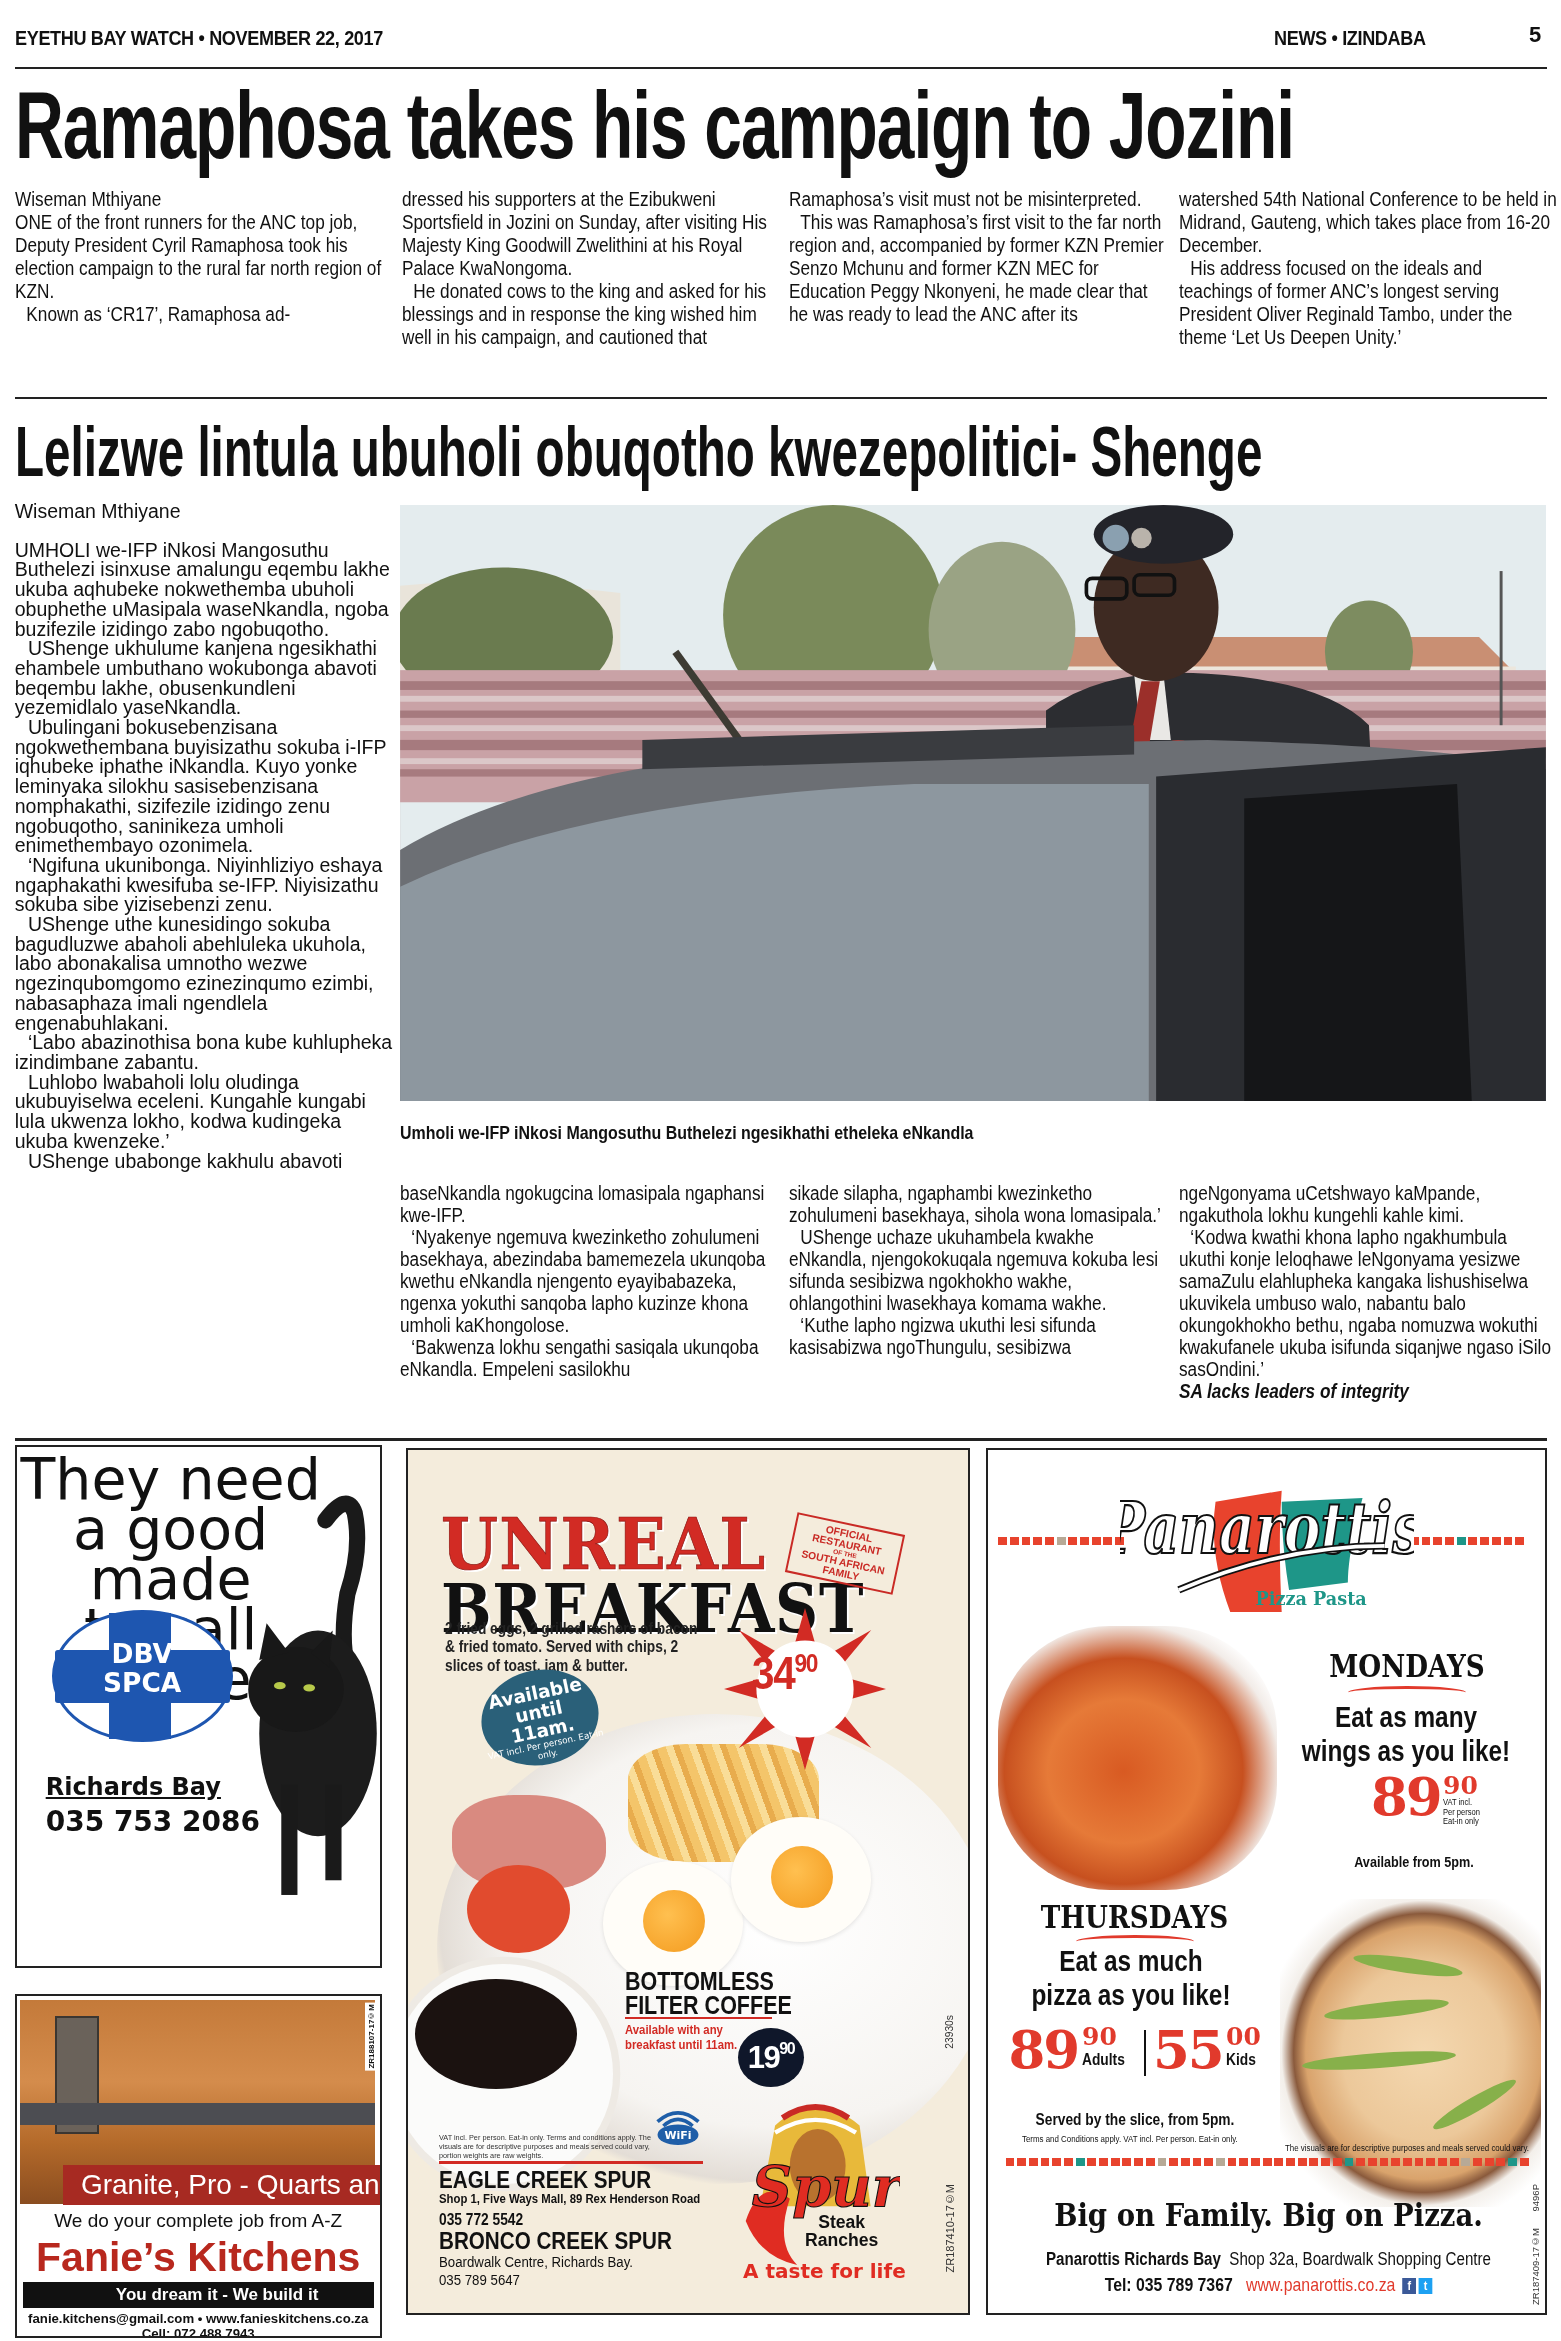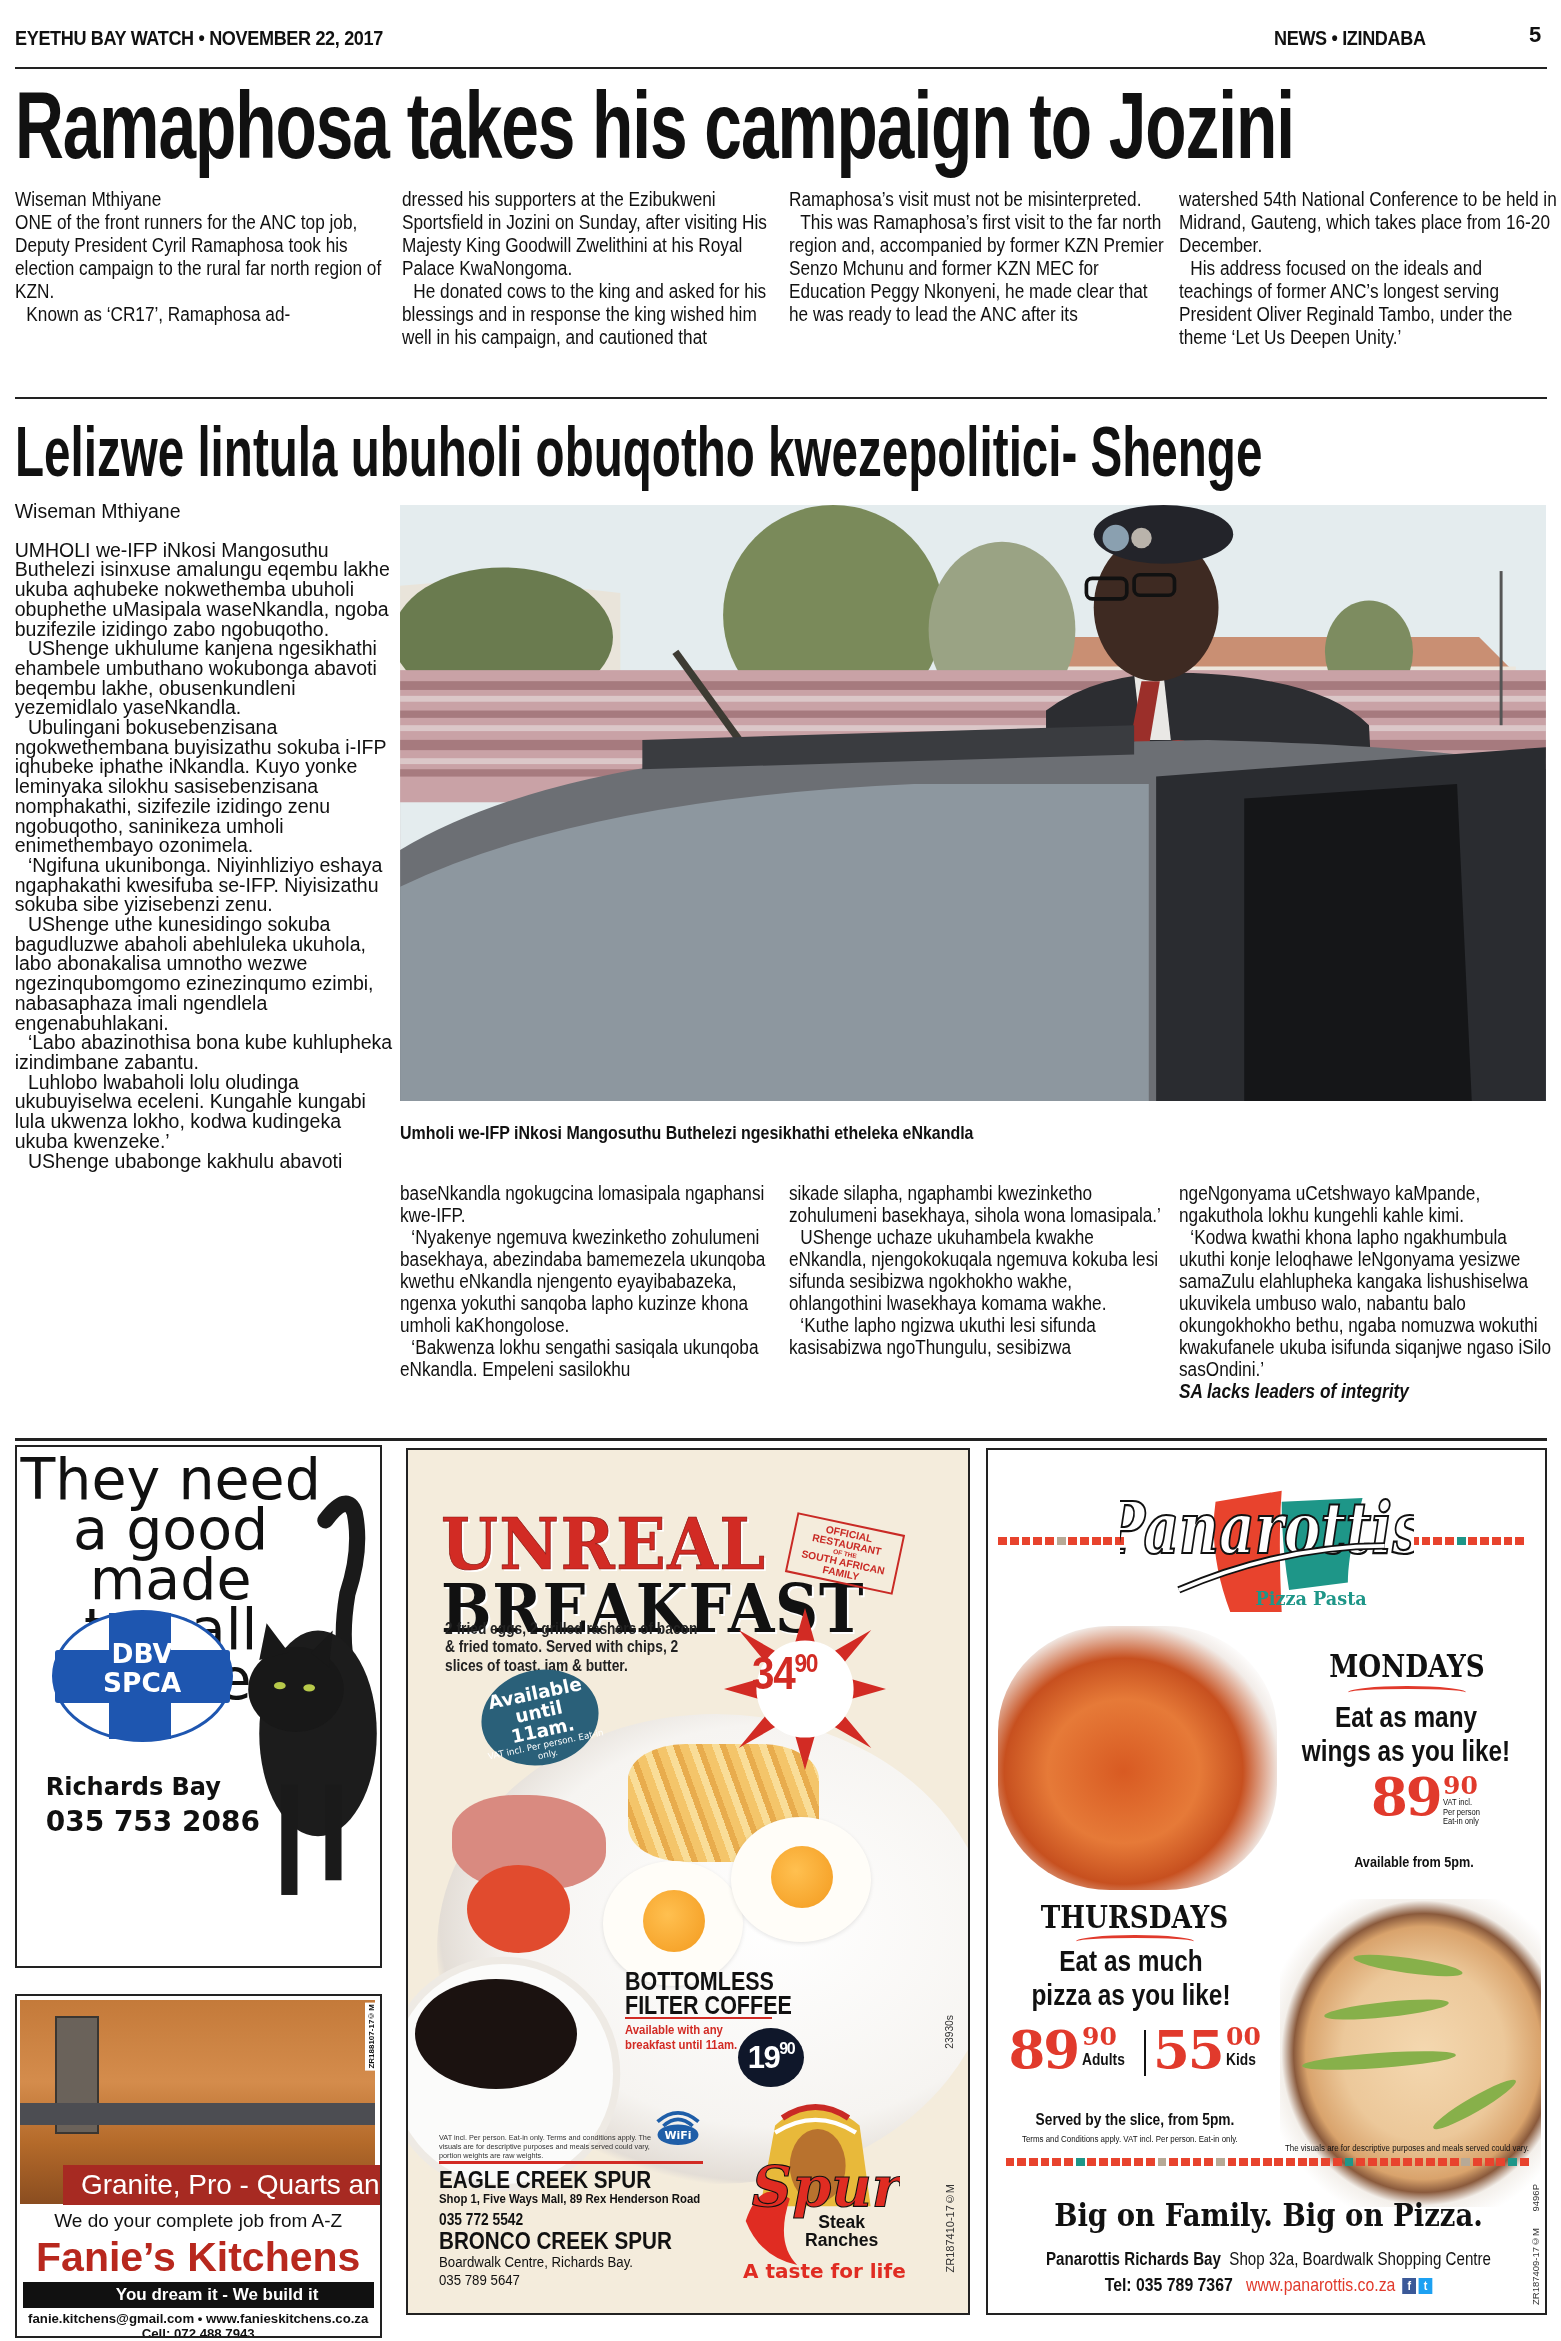--- a/index.html
+++ b/index.html
@@ -39,21 +39,21 @@
   .spca { left: 14.7px; top: 1445px; width: 367px; height: 523px; background: #fff; border-width: 2.9px; }
   .fanie { left: 14.7px; top: 1994px; width: 367px; height: 344px; background: #fff; }
   .spur { left: 406px; top: 1448px; width: 564px; height: 867px; background: #f4ecdc; border-width: 2.9px; }
   .pana { left: 986px; top: 1448px; width: 561px; height: 867px; background: #fff; }
 
   .spca-text { position: absolute; left: 0; width: 308px; top: 7.3px; text-align: center; font-family: "DejaVu Sans", sans-serif; font-size: 57px; line-height: 50px; }
   .spca-logo { position: absolute; left: 35px; top: 163px; width: 181px; height: 132px; border: 3.7px solid #1e56b0; border-radius: 50%; background: #fff; }
   .spca-cross-v { position: absolute; left: 54px; top: 0; width: 62px; height: 100%; background: #1e56b0; }
   .spca-cross-h { position: absolute; left: 0; top: 37px; width: 100%; height: 53px; background: #1e56b0; border-radius: 2.9px; }
   .spca-logo-text { position: absolute; left: 0; width: 100%; top: 26.4px; text-align: center; color: #fff; font-family: "DejaVu Sans", sans-serif; font-weight: bold; font-size: 26.4px; line-height: 29px; }
-  .spca-city { position: absolute; left: 29px; top: 326px; font-family: "DejaVu Sans", sans-serif; font-weight: bold; font-size: 24px; }
+  .spca-city { position: absolute; left: 29px; top: 326px; font-family: "DejaVu Sans", sans-serif; font-weight: bold; font-size: 24px; text-decoration: underline; }
   .spca-phone { position: absolute; left: 29px; top: 358px; font-family: "DejaVu Sans", sans-serif; font-weight: bold; font-size: 28px; }
   .cat { position: absolute; left: 220px; top: 44px; width: 140px; height: 426px; }
 
   .fanie-img { position: absolute; left: 3.7px; top: 3.7px; width: 355px; height: 204px; background: linear-gradient(180deg, #c47a3a 0%, #d48c4c 40%, #b46a2a 70%, #8a4d20 100%); }
   .fanie-img .oven { position: absolute; left: 35px; top: 16px; width: 44px; height: 118px; background: #6a625a; border: 2.2px solid #3b3631; }
   .fanie-img .counter { position: absolute; left: 0; top: 103px; width: 100%; height: 22px; background: #4c4d52; }
   .fanie-vert { position: absolute; right: 2.9px; top: 7.3px; writing-mode: vertical-rl; transform: rotate(180deg); font-size: 8px; font-weight: bold; color: #111; background: #fff; padding: 1.5px; }
   .fanie-banner { position: absolute; left: 5.9px; top: 169px; width: 351px; height: 40px; background: #a72a22; color: #fff; text-align: center; font-size: 28px; line-height: 40px; margin-left: 40px; }
   .fanie-sub { position: absolute; left: 0; width: 100%; top: 214px; text-align: center; font-size: 19px; }
   .fanie-name { position: absolute; left: 0; width: 100%; top: 238px; text-align: center; color: #b8281e; font-weight: bold; font-size: 41px; }

